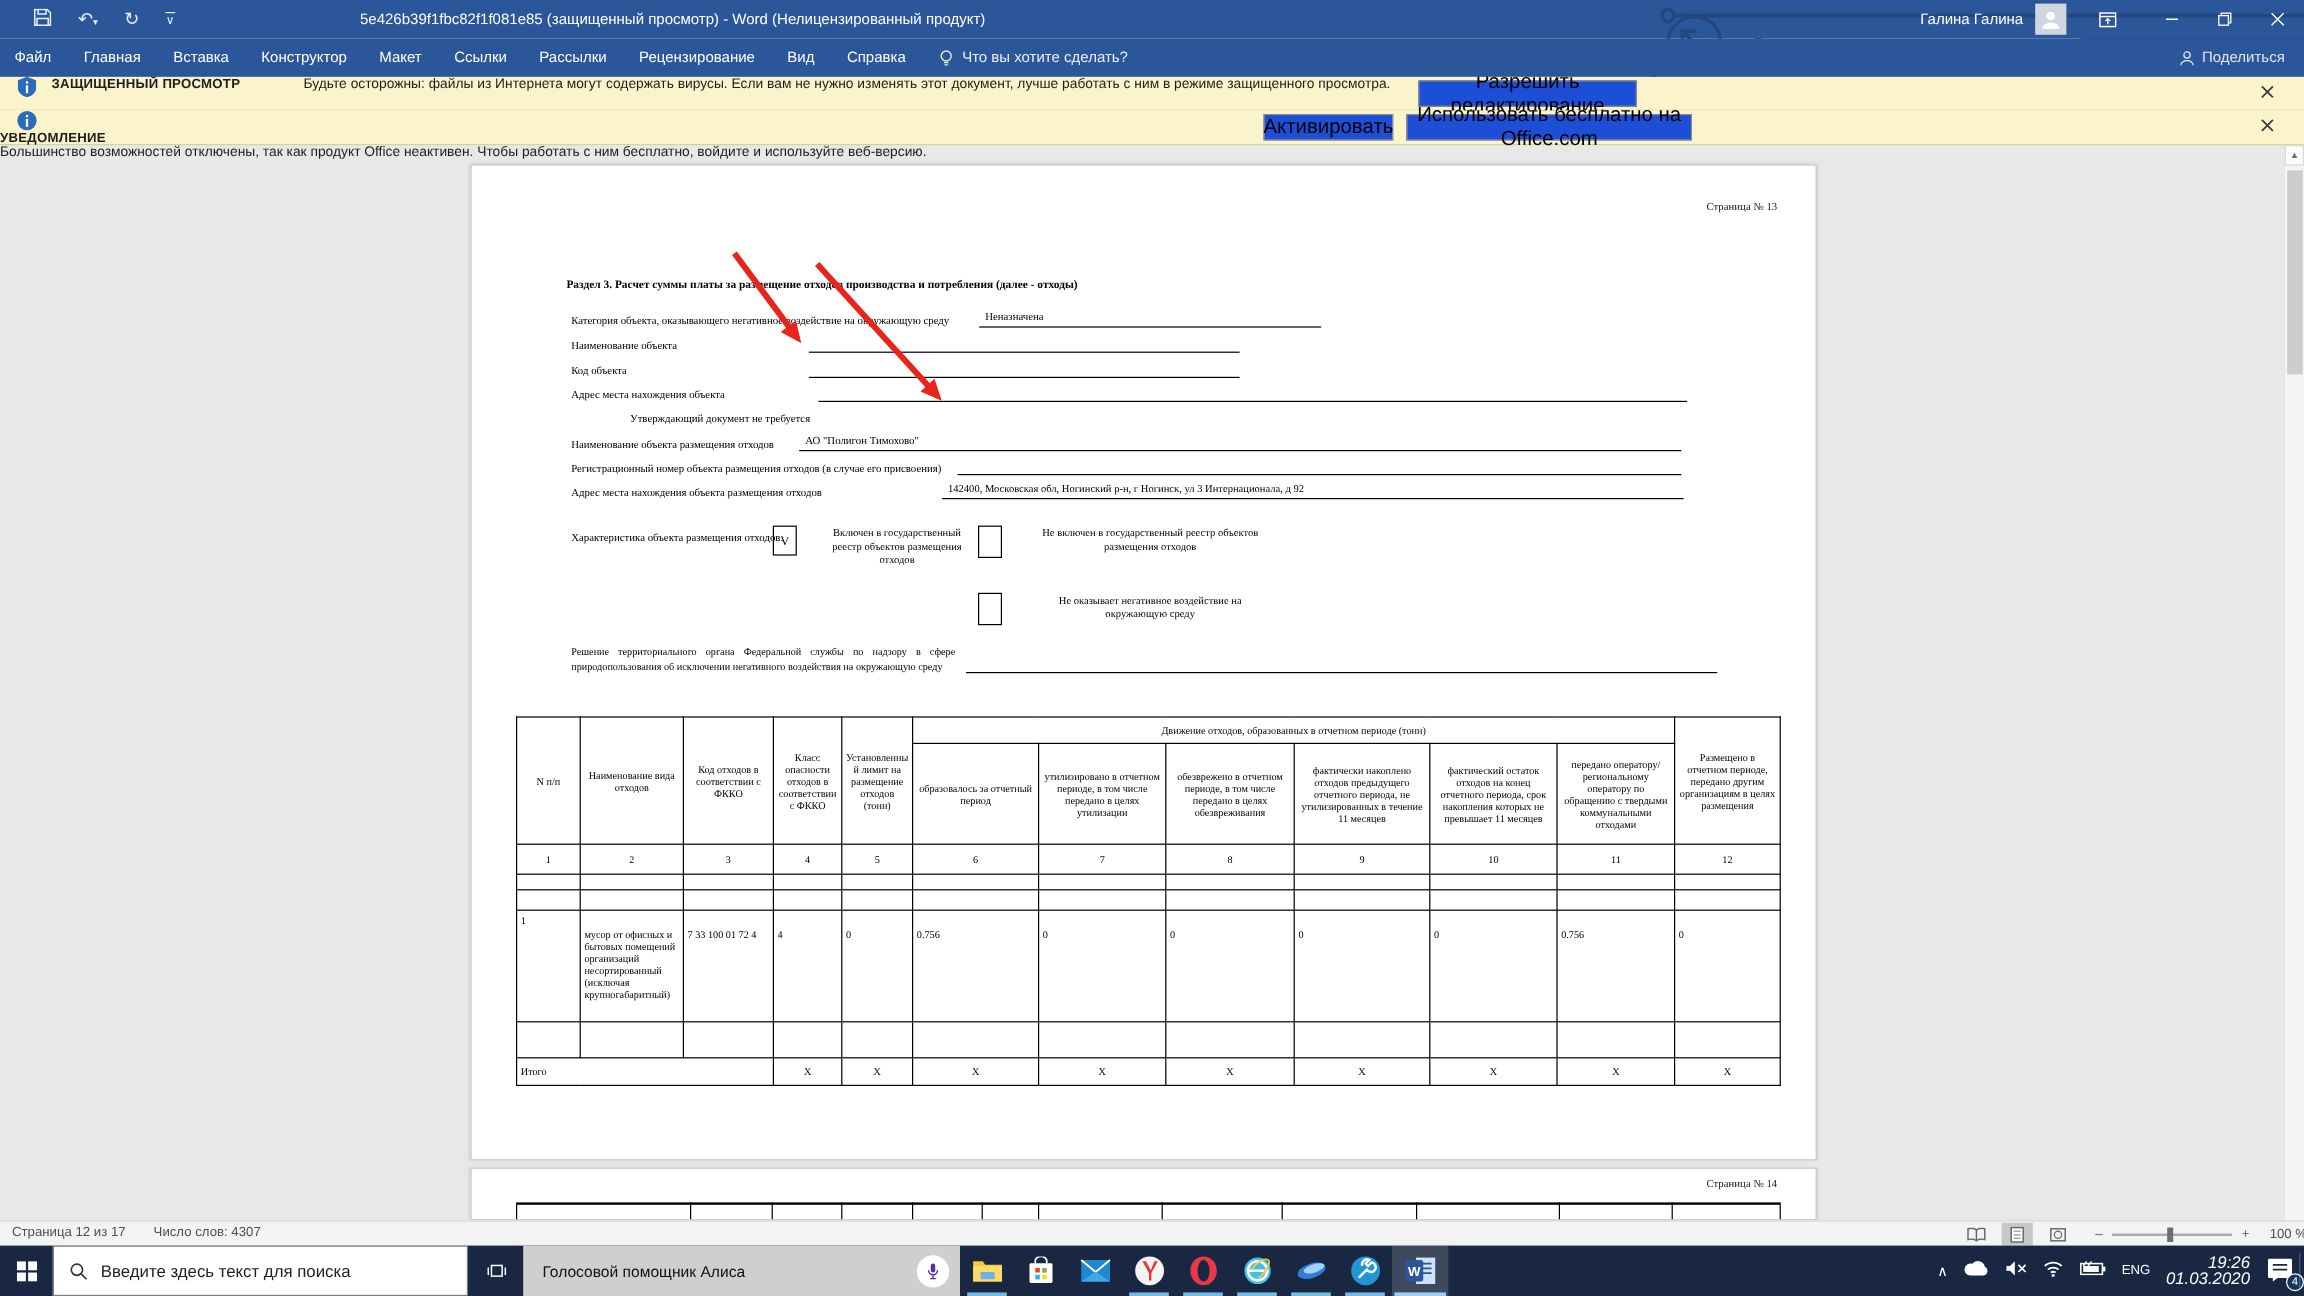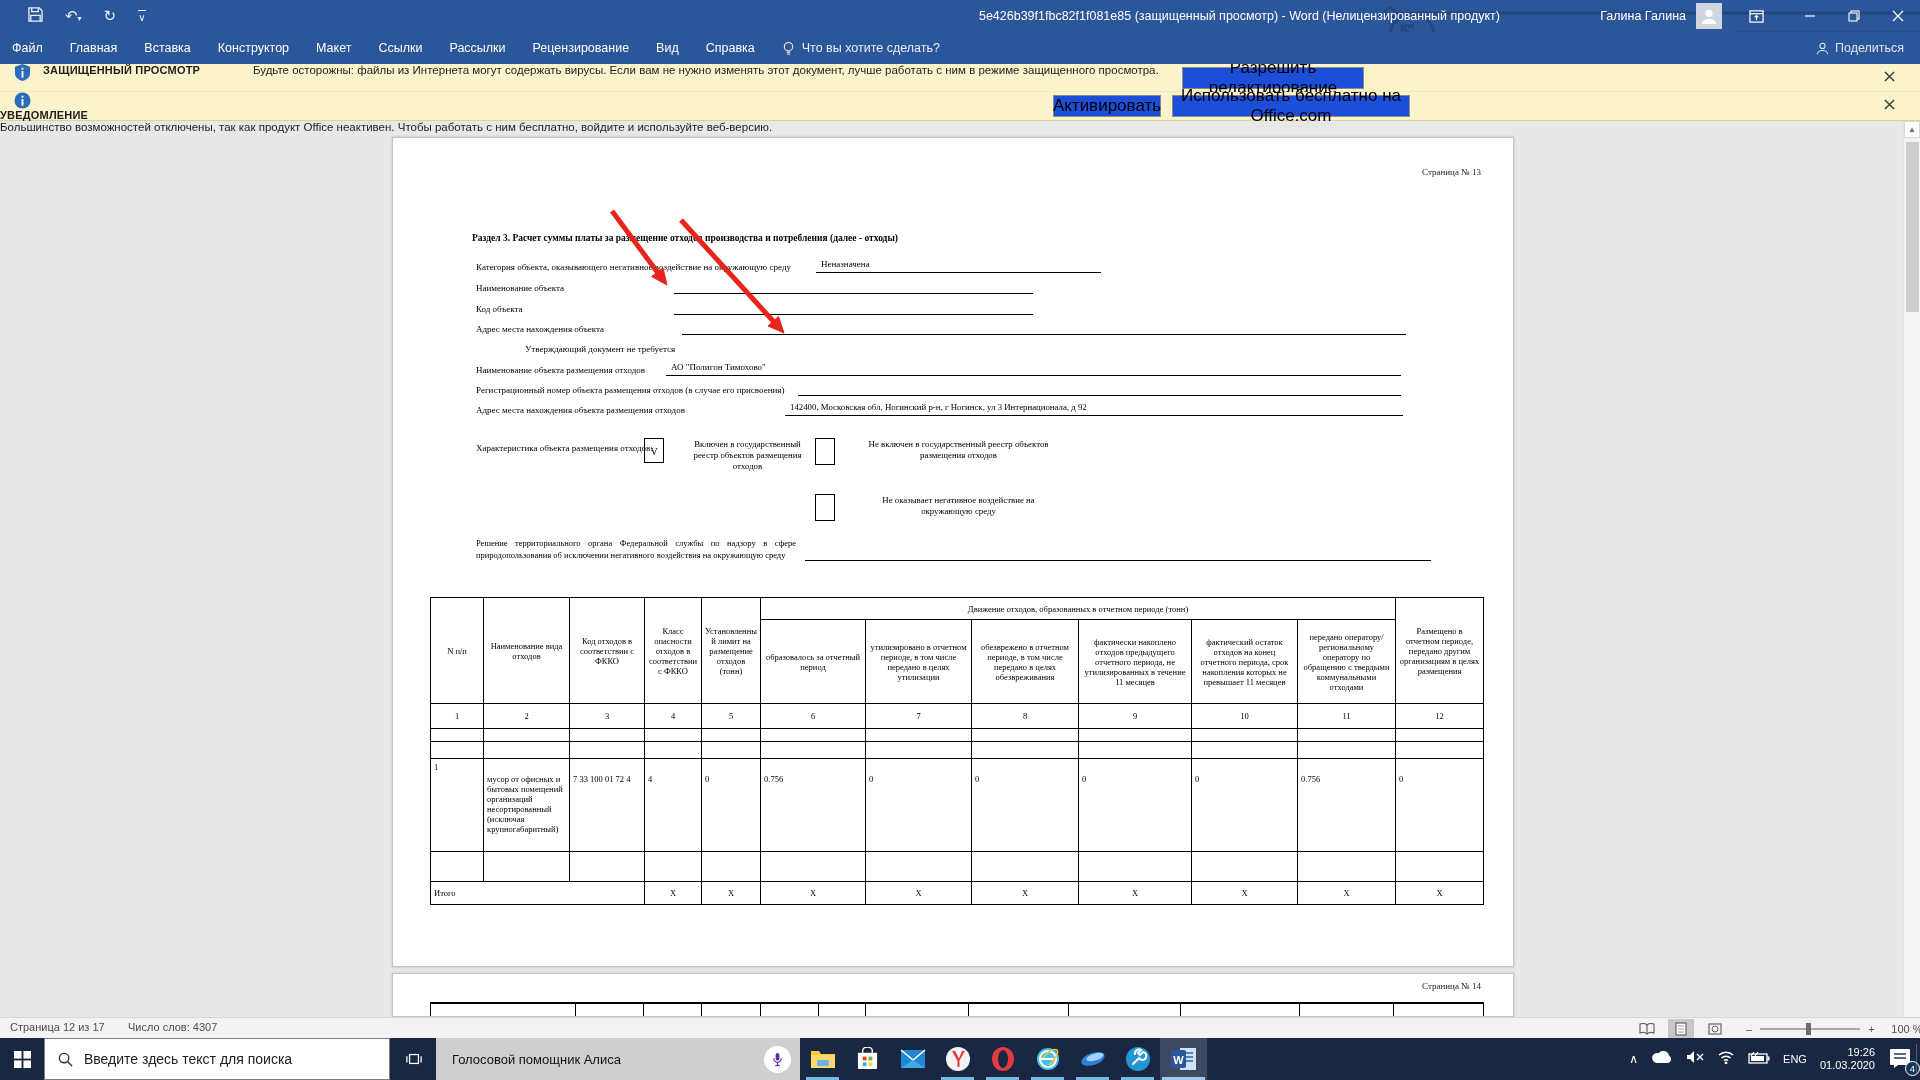--- a/index.html
+++ b/index.html
@@ -5,21 +5,21 @@
   * { margin:0; padding:0; box-sizing:border-box; }
   html,body { width:1920px; height:1080px; overflow:hidden; }
   body { font-family:"Liberation Sans","DejaVu Sans",sans-serif; background:#e8e8e8; position:relative; color:#000; }
 
   
   .titlebar { position:absolute; left:0; top:0; width:1920px; height:32px; background:#2b579a; color:#fff; z-index:20; }
   .circuit { position:absolute; right:0; top:0; width:560px; height:64px; pointer-events:none; }
   .qat { position:absolute; left:28px; top:0; height:32px; display:flex; align-items:center; gap:22px; font-size:15px; color:#e8eefc; }
   .qat .g { cursor:default; }
   .qat .chev { font-size:10px; border-top:1px solid #e8eefc; padding-top:1px; }
-  .wintitle { position:absolute; left:300px; right:420px; top:0; height:32px; line-height:32px; text-align:right; font-size:12.5px; color:#fff; white-space:nowrap; }
+  .wintitle { position:absolute; left:300px; right:420px; top:0; height:32px; line-height:32px; text-align:left; font-size:12.5px; color:#fff; white-space:nowrap; }
   .tb-right { position:absolute; right:0; top:0; height:32px; display:flex; align-items:center; z-index:21; }
   .username { font-size:12.5px; margin-right:10px; }
   .avatar { width:26px; height:26px; background:#cfd6e2; display:flex; align-items:center; justify-content:center; margin-right:14px; }
   .winbtn { width:44px; height:32px; display:flex; align-items:center; justify-content:center; color:#fff; }
   .ribopt { width:40px; height:32px; display:flex; align-items:center; justify-content:center; margin-right:12px; }
 
   
   .tabbar { position:absolute; left:0; top:32px; width:1920px; height:32px; background:#2b579a; color:#fff; display:flex; align-items:center; font-size:12.5px; padding-left:12px; gap:27px; z-index:20; }
   .tab { white-space:nowrap; }
   .tellme { display:flex; align-items:center; gap:7px; color:#e9eff9; }
@@ -114,21 +114,21 @@
   .tb-search input::placeholder { color:#222; opacity:1; }
   .taskview { position:absolute; left:392px; top:0; width:44px; height:42px; display:flex; align-items:center; justify-content:center; }
   .alisa { position:absolute; left:436px; top:0; width:364px; height:42px; background:#cfcfcf; display:flex; align-items:center; padding-left:16px; font-size:13px; color:#111; }
   .alisa .mic { margin-left:auto; margin-right:9px; width:27px; height:27px; background:#fff; border-radius:50%; display:flex; align-items:center; justify-content:center; }
   .appslot { position:absolute; top:0; width:45px; height:42px; display:flex; align-items:center; justify-content:center; }
   .appslot.active { background:rgba(255,255,255,.16); }
   .indic { position:absolute; bottom:0; left:6px; right:6px; height:3px; background:#76b9e2; }
   .appslot.active .indic { background:#9ccdf0; left:2px; right:2px; }
   .tray { position:absolute; right:6px; top:0; height:42px; display:flex; align-items:center; gap:13px; color:#fff; }
   .tray .txt { font-size:11px; }
-  .clock { text-align:right; font-size:11px; line-height:13px; }
+  .clock { text-align:right; font-size:14px; line-height:13px;font-style:italic; }
   .notif { position:relative; width:26px; height:26px; }
   .badge { position:absolute; right:-6px; bottom:-4px; width:15px; height:15px; background:#16365c; border:1px solid #fff; border-radius:50%; color:#fff; font-size:9.5px; display:flex; align-items:center; justify-content:center; }
   .showdesk { position:absolute; right:0; top:6px; height:30px; border-left:1px solid rgba(255,255,255,.25); width:4px; }
 </style>
 </head>
 <body>
 
 <div class="titlebar">
   <svg class="circuit" viewBox="0 0 560 64">
     <g stroke="#24477f" stroke-width="3" fill="none">

